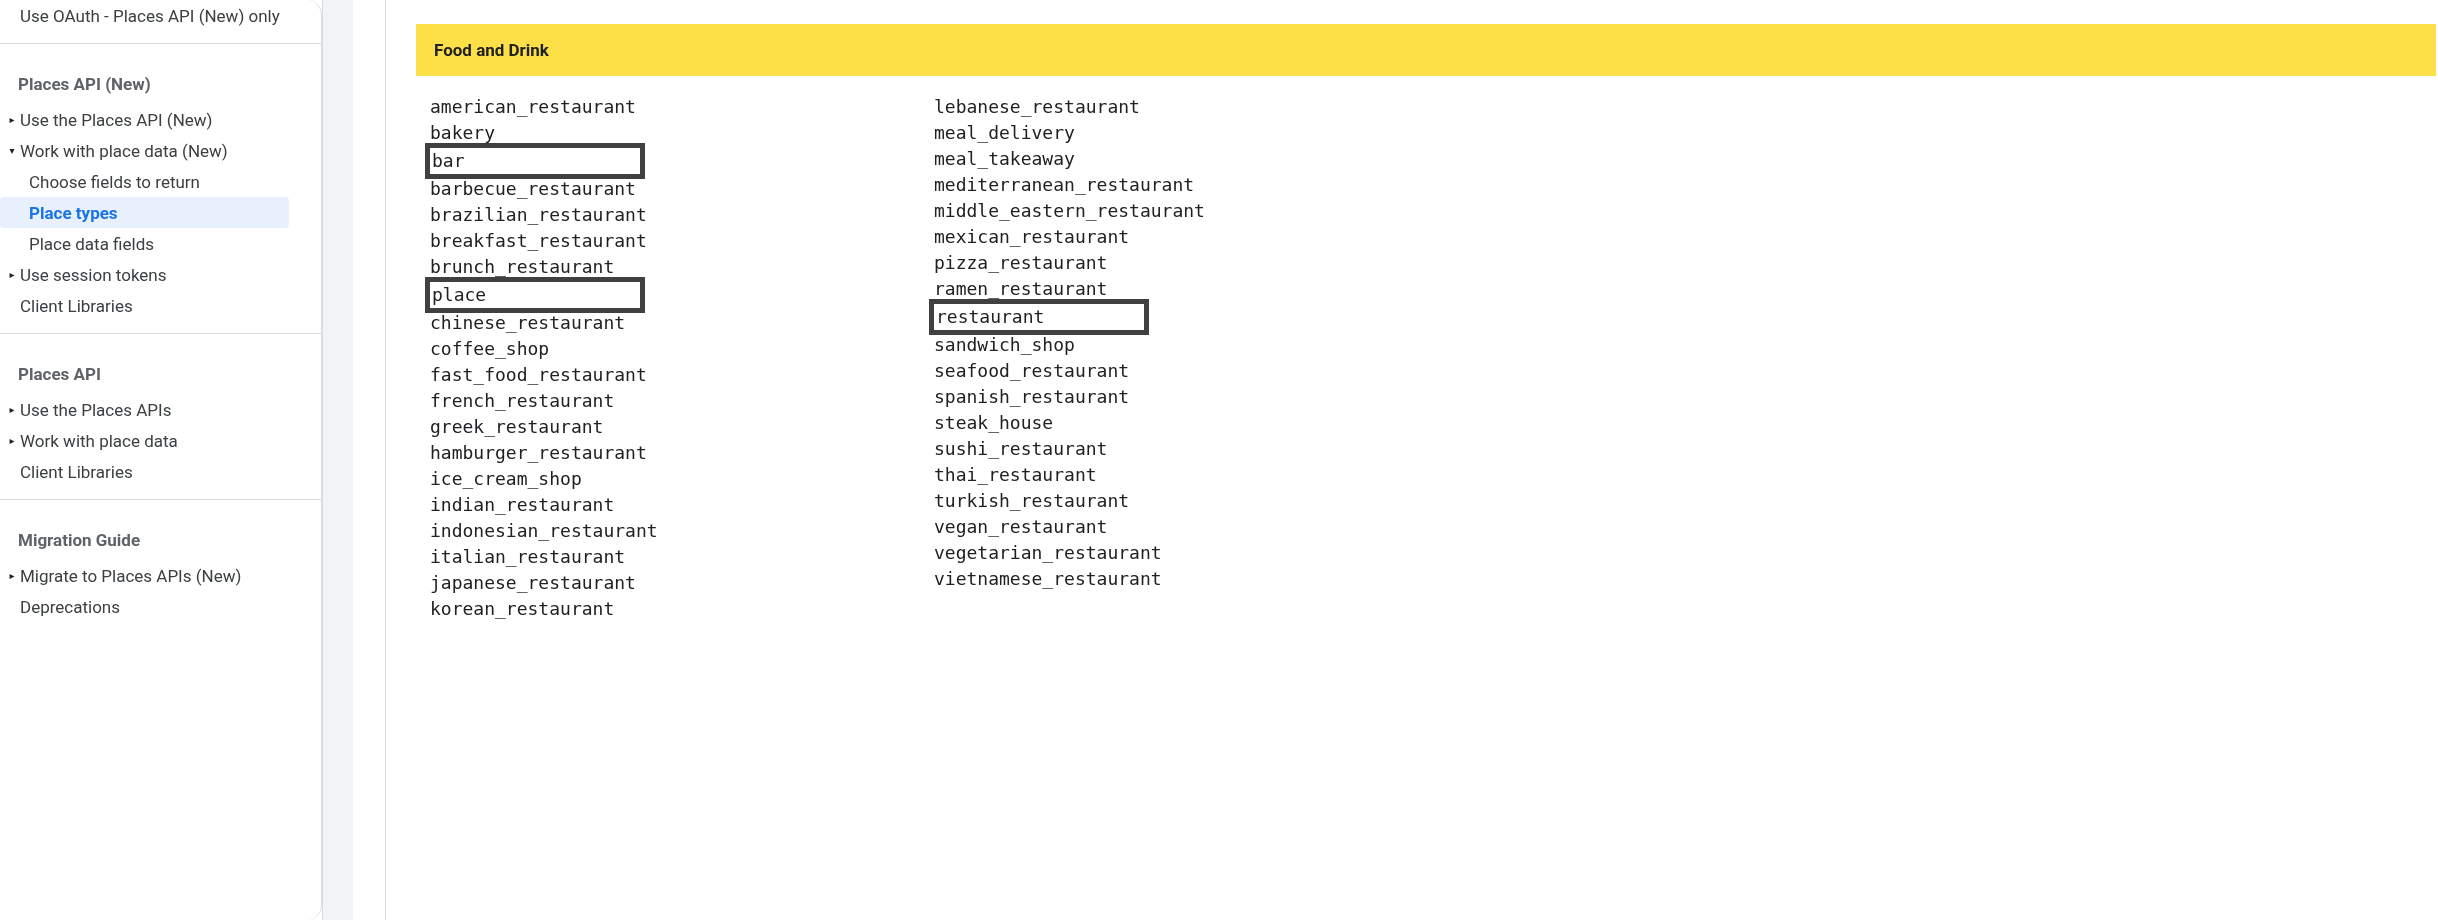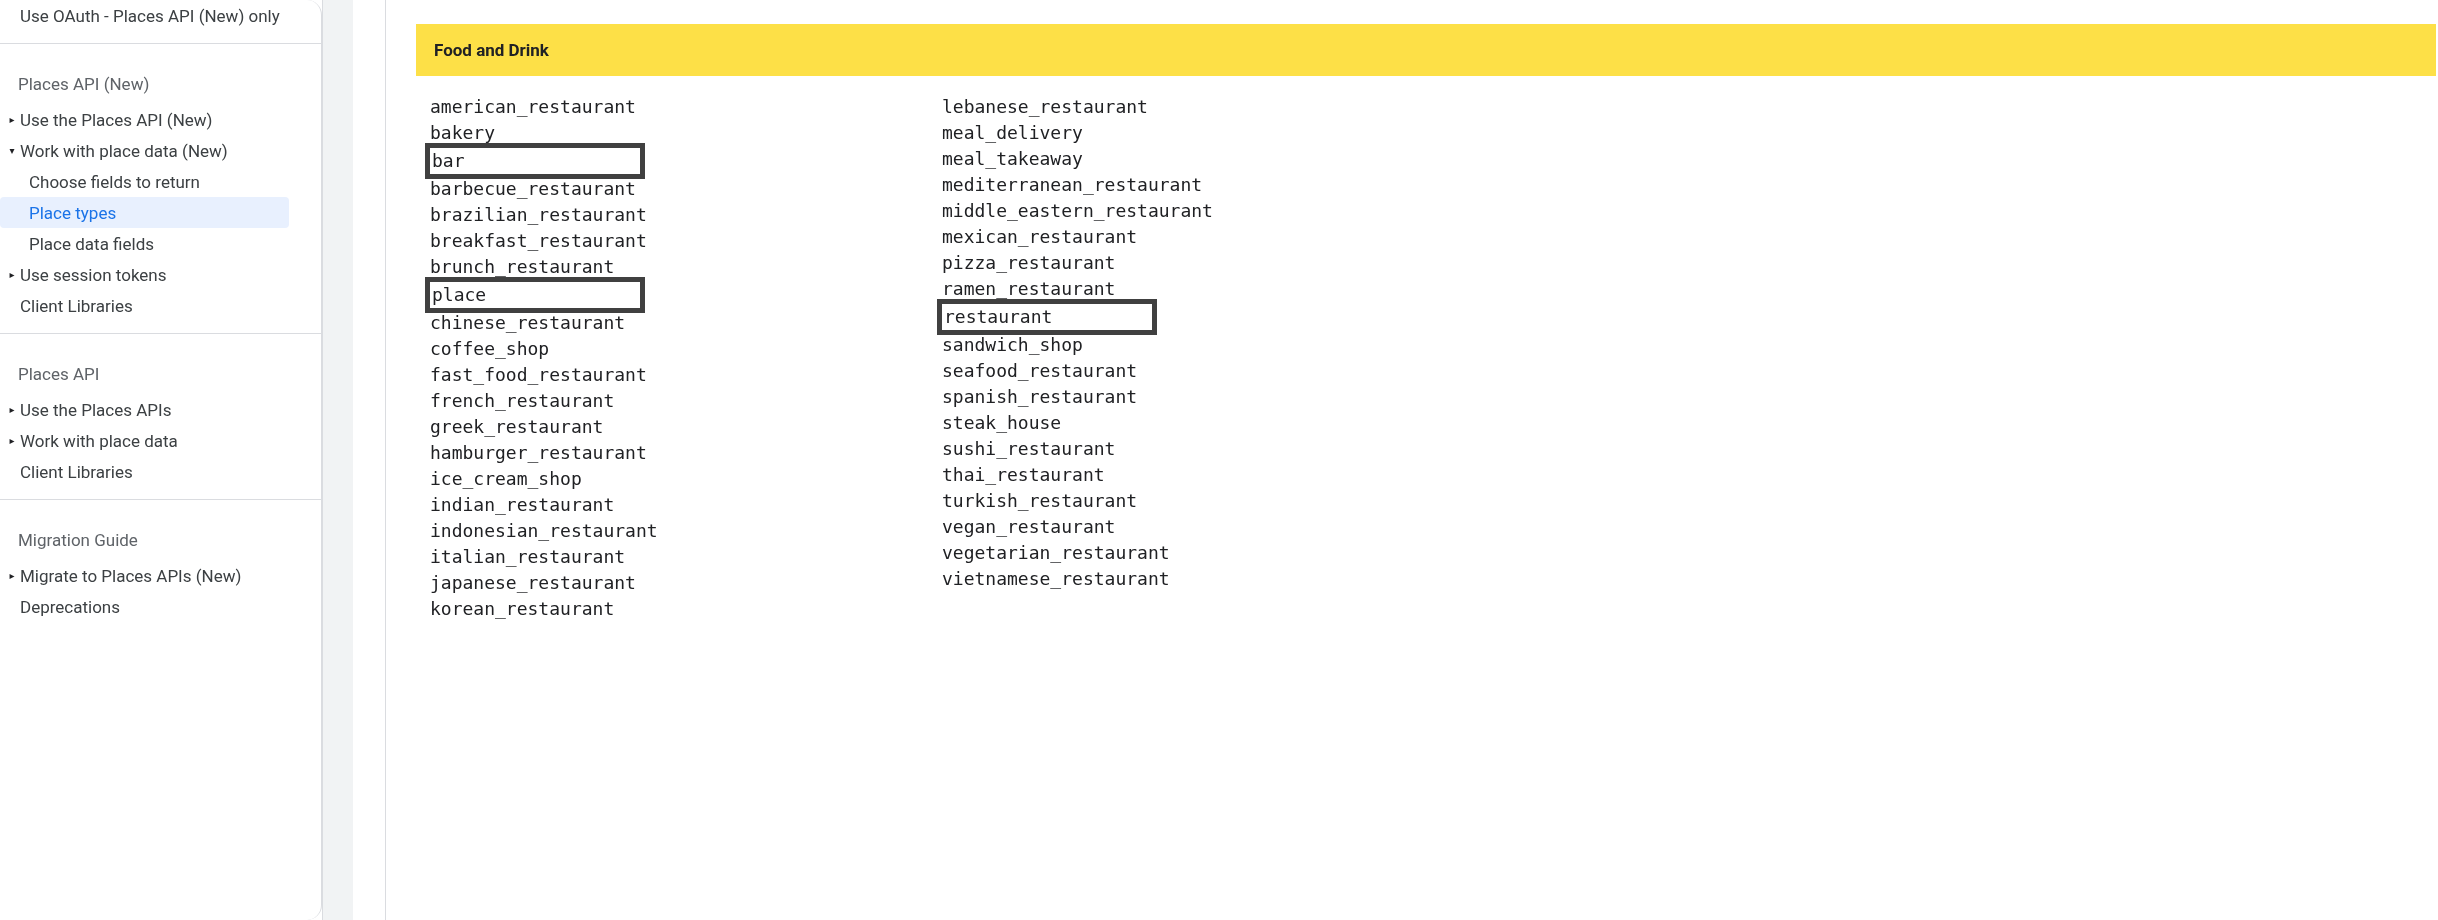--- a/index.html
+++ b/index.html
@@ -42,26 +42,26 @@
     display: inline-flex;
     justify-content: center;
   }
   .sidebar .item.no-arrow { padding-left: 20px; }
   .sidebar .item.indent { padding-left: 29px; }
   .sidebar .item.active {
     background: #e8f0fe;
     color: #1a73e8;
     border-radius: 4px;
     margin-right: 32px;
-    font-weight: 400;
+    font-weight: 700;
   }
   .sidebar .section-header {
     padding: 18px 18px 10px 18px;
     font-size: 17px;
-    font-weight: 400;
+    font-weight: 700;
     color: #5f6368;
   }
   .sidebar .divider {
     height: 1px;
     background: #dadce0;
     margin: 12px 0;
   }
 
   
   .gap {
@@ -90,21 +90,21 @@
     padding: 16px 18px;
     margin-top: 24px;
     font-size: 17px;
     font-weight: 700;
     color: #202124;
     width: calc(100% - 2px);
   }
   .types-table {
     display: flex;
     padding: 18px 12px 0 12px;
-    gap: 8px;
+    gap: 0;
   }
   .types-col {
     width: 504px;
     display: flex;
     flex-direction: column;
   }
   .type-item {
     font-family: ui-monospace, "SF Mono", Menlo, Consolas, monospace;
     font-size: 18px;
     color: #202124;

